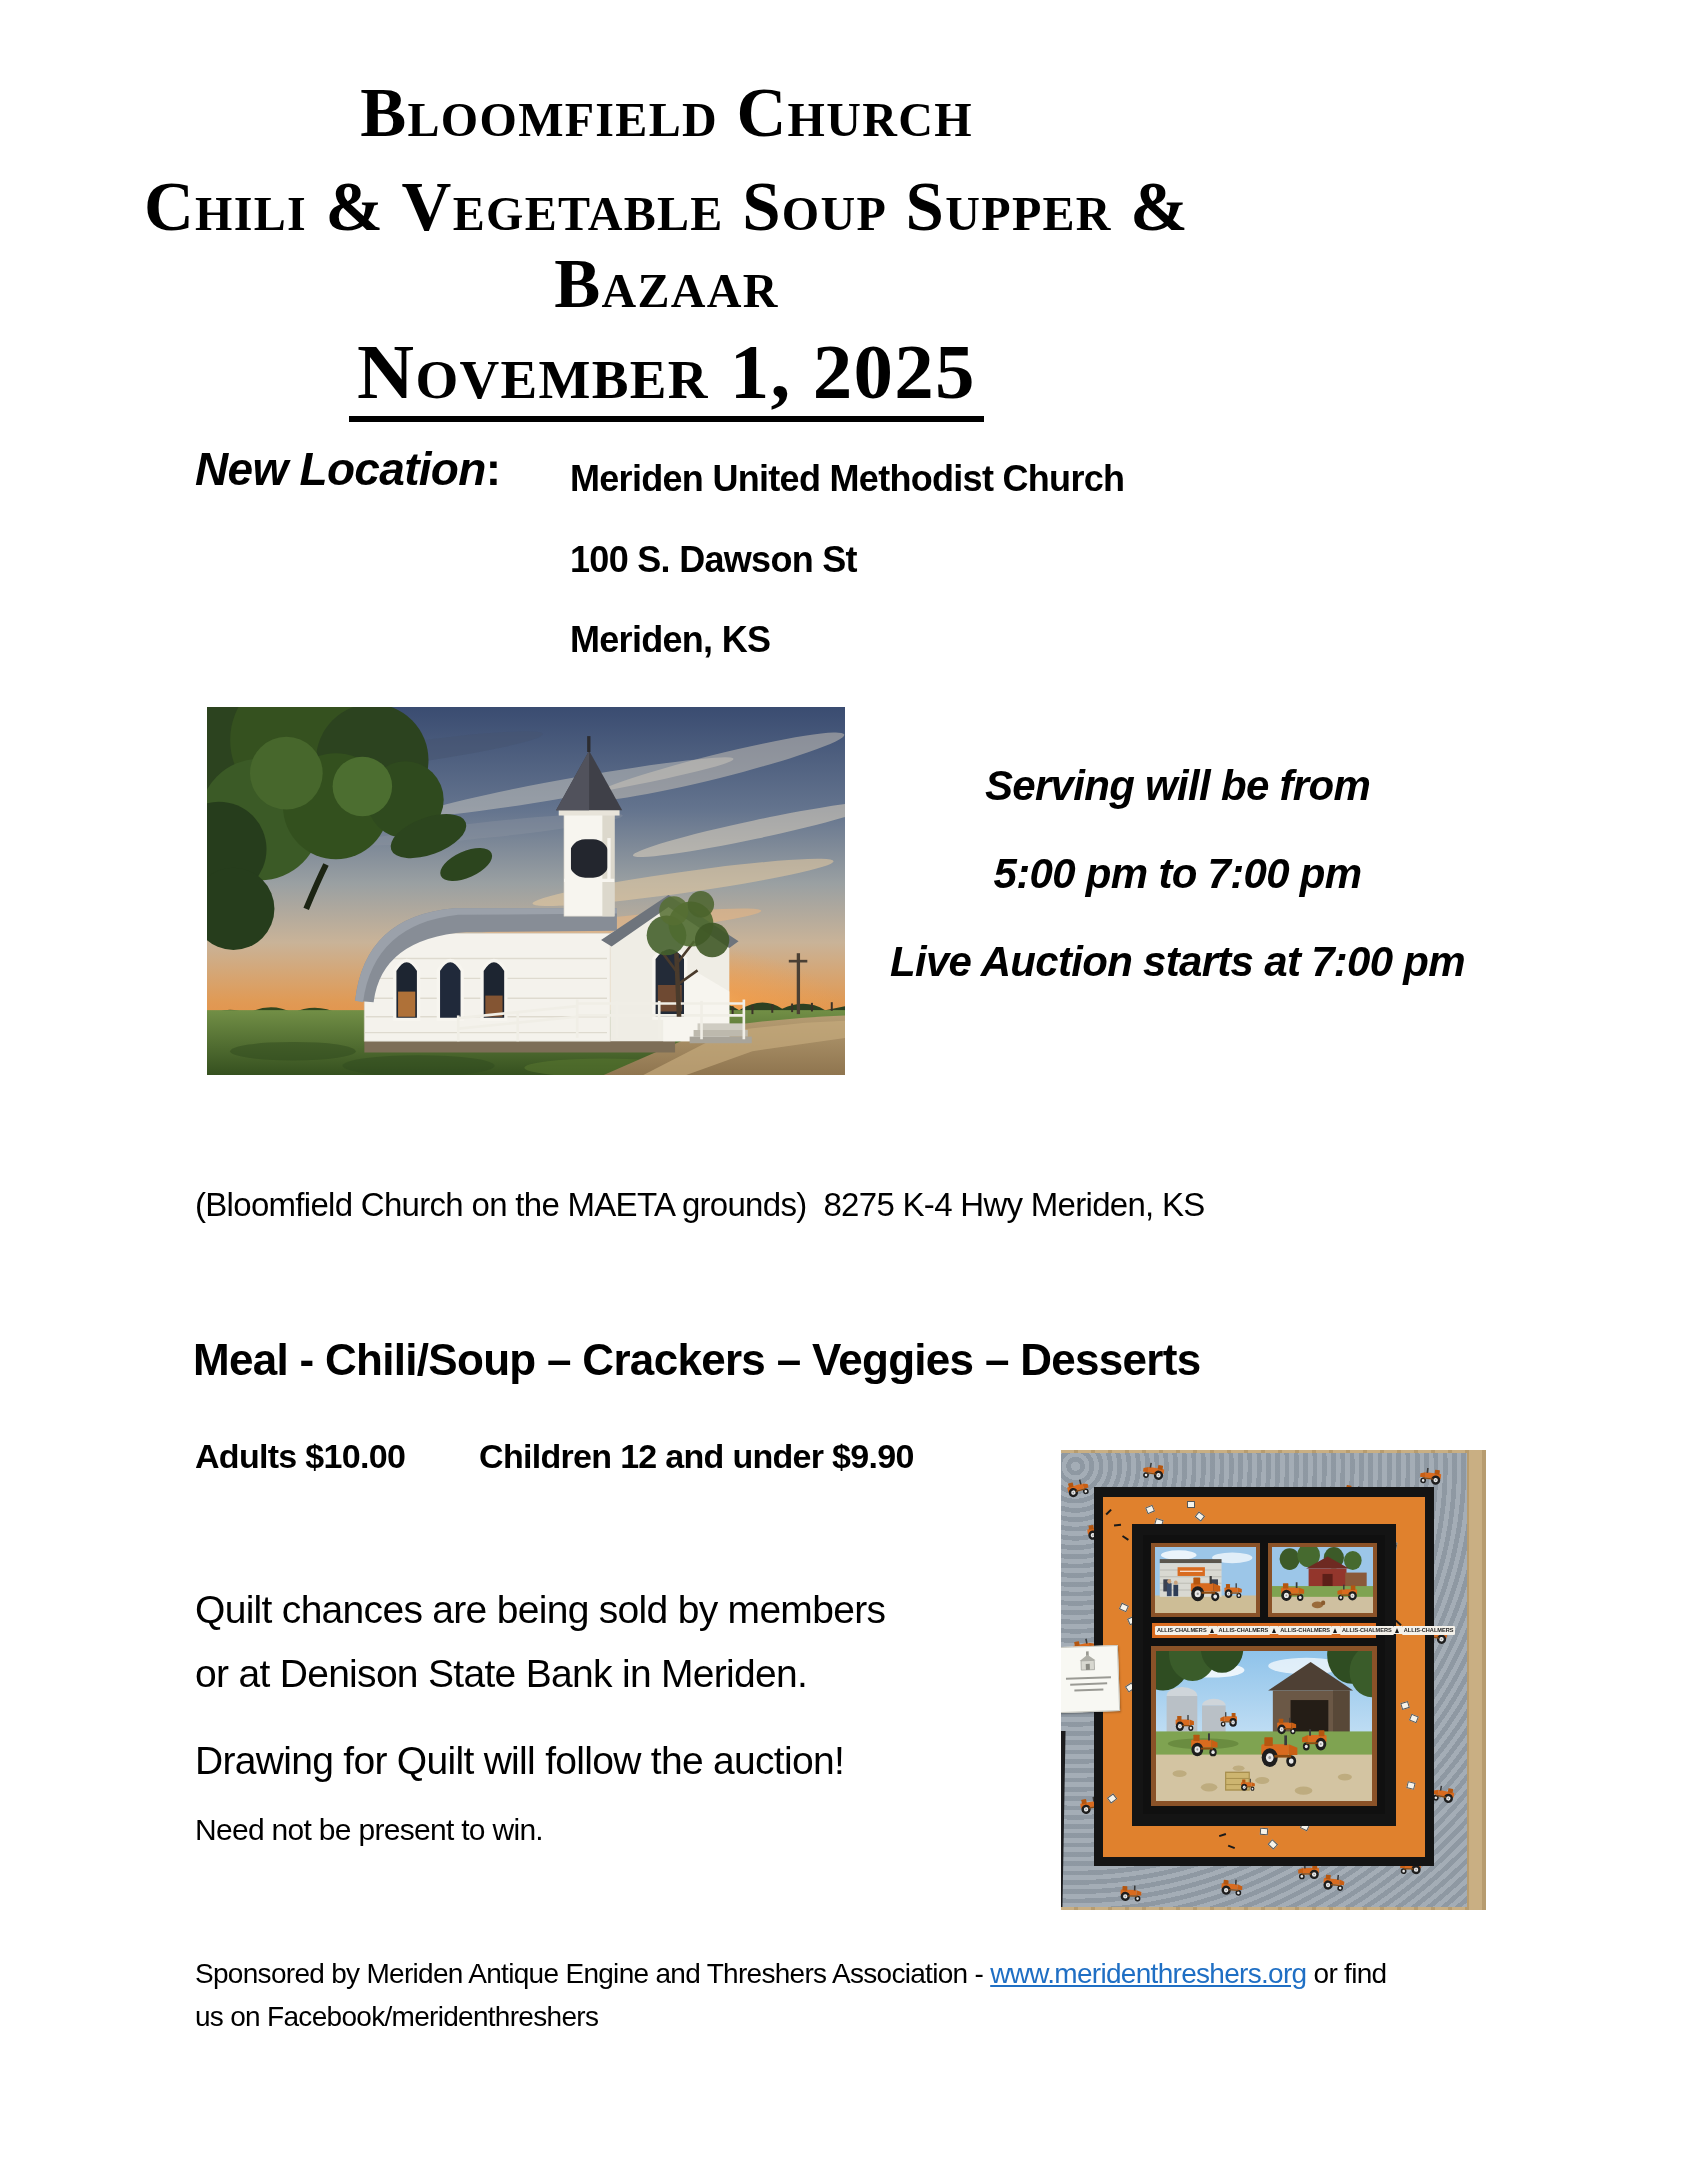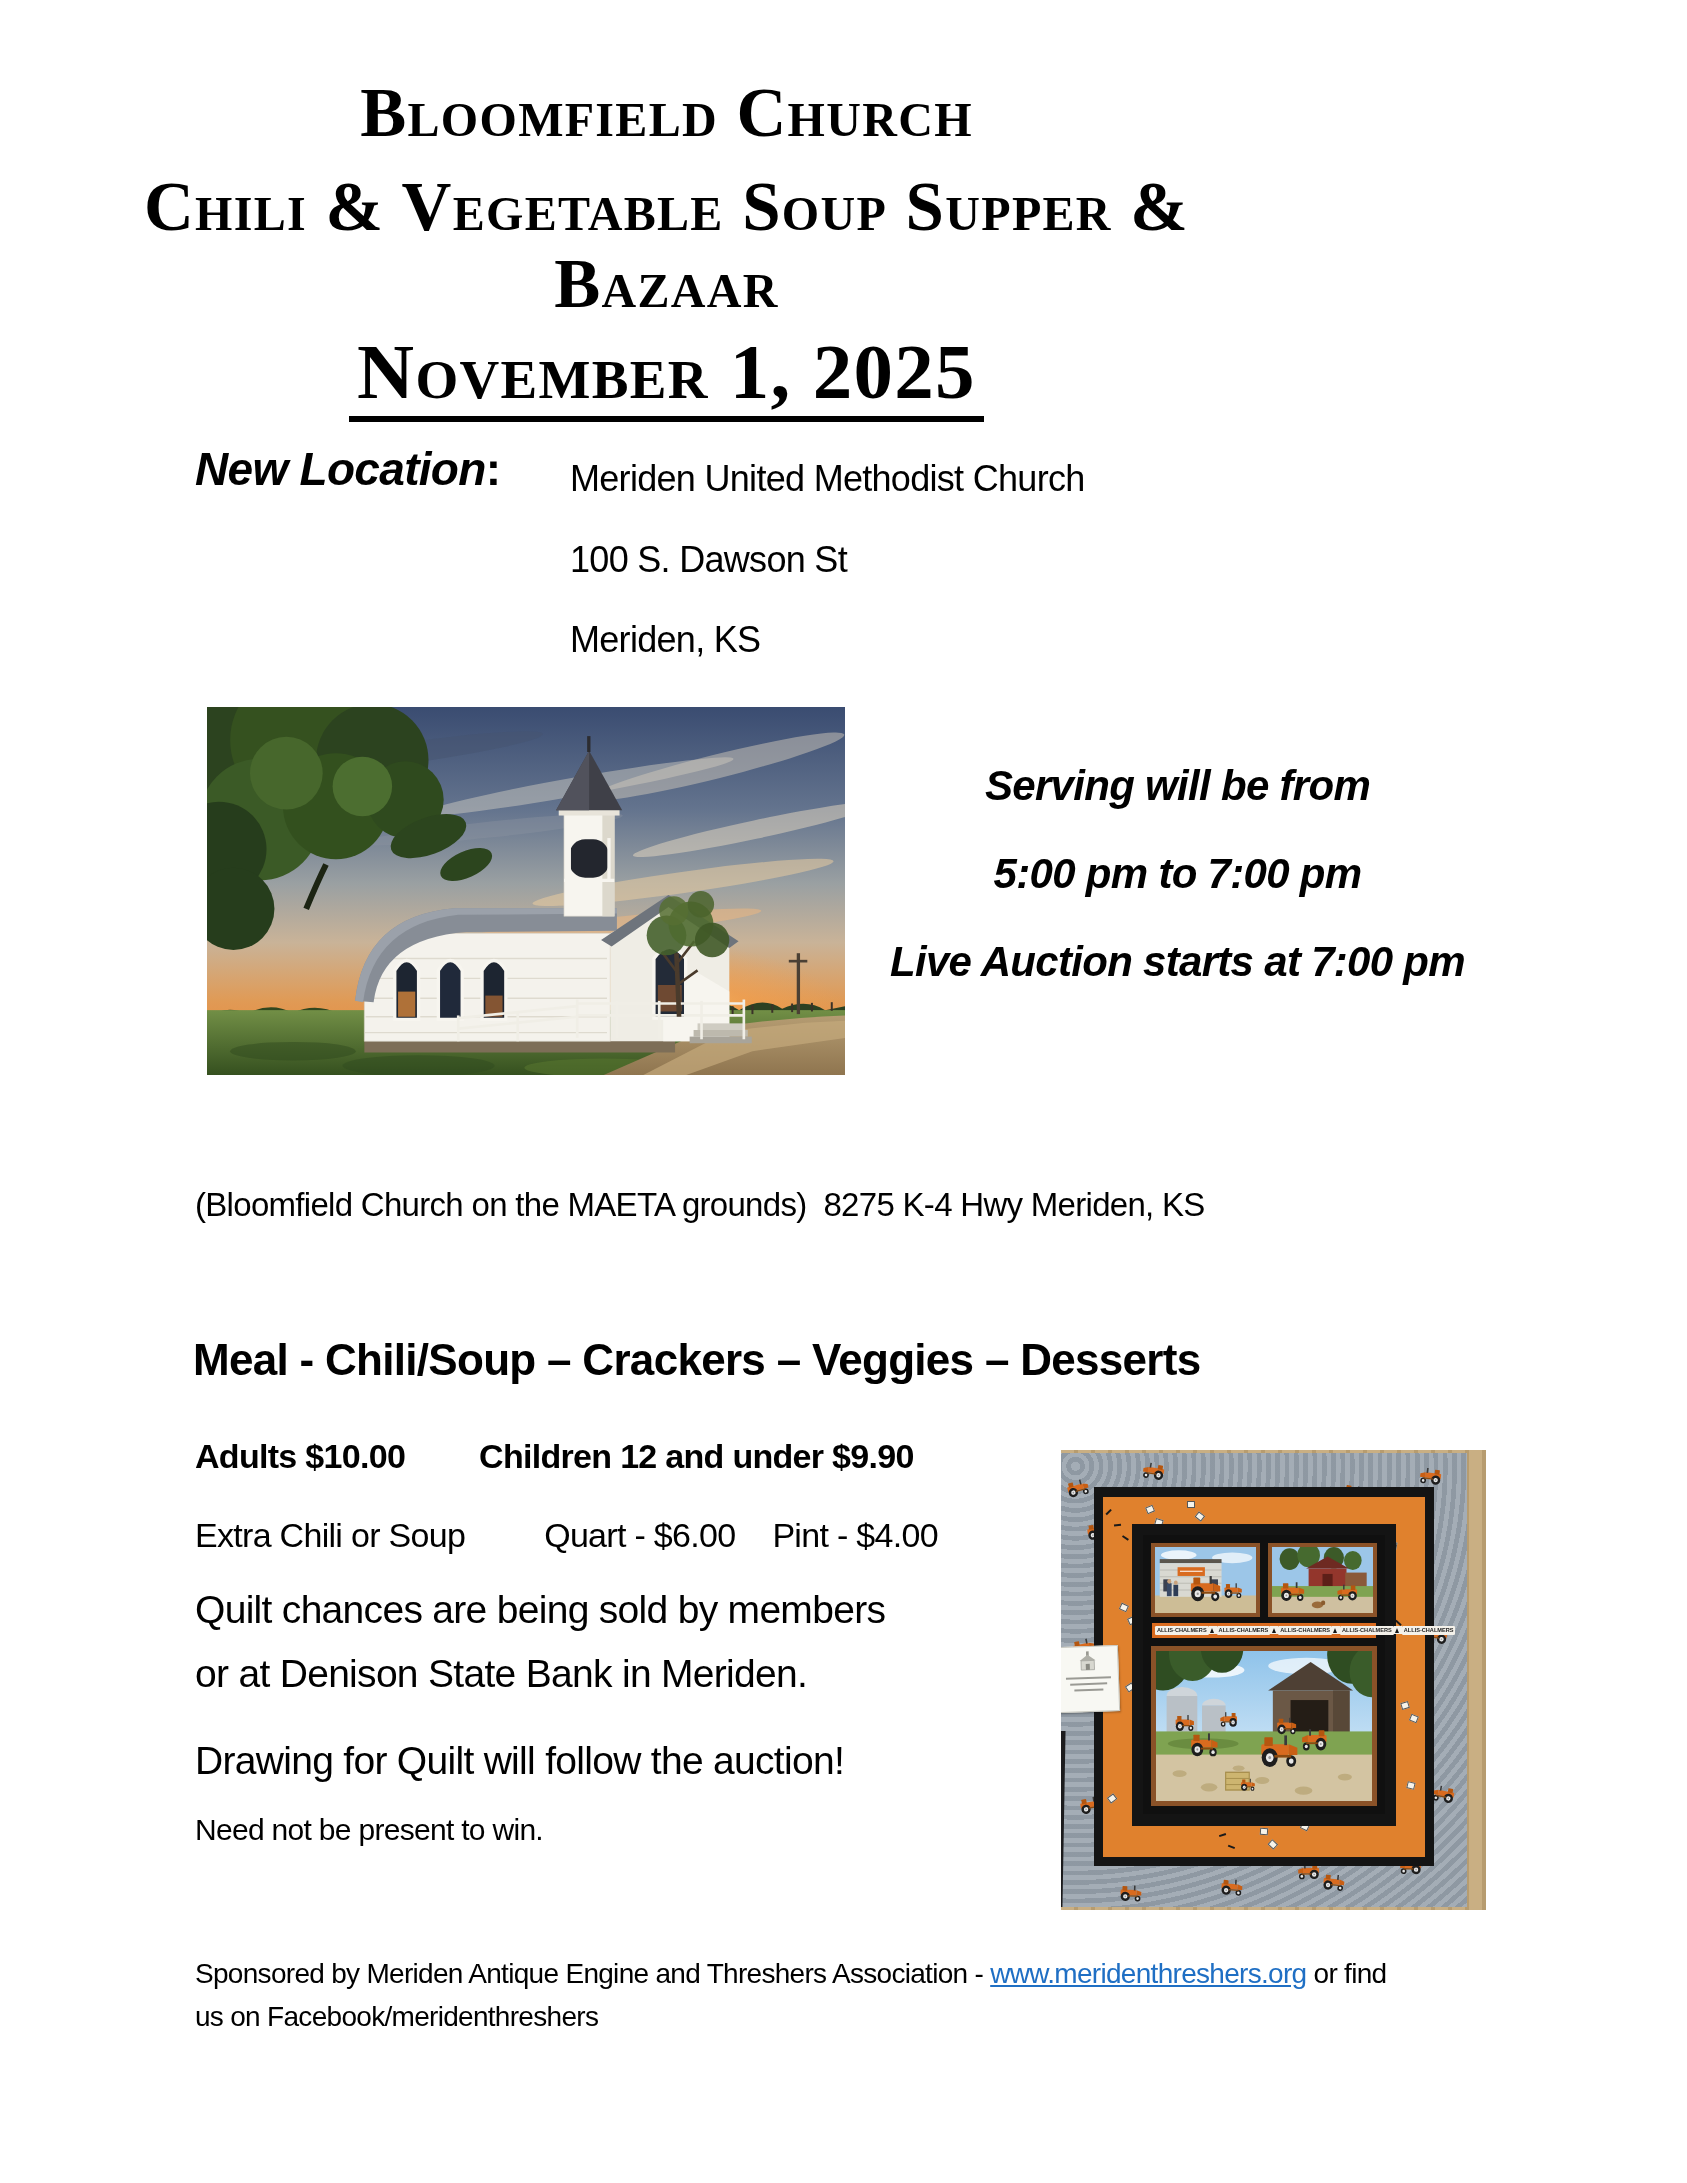--- a/index.html
+++ b/index.html
@@ -15,21 +15,21 @@
   #t2b{top:250px;font-size:69px;}
   #dt{top:332px;font-size:79px;}
   #dt .u{display:inline-block;border-bottom:6px solid #000;padding:0 8px 5.3px;}
 
   .abs{position:absolute;white-space:nowrap;}
   .bi{font-weight:bold;font-style:italic;}
 
   
   #loc-label{left:195px;top:442px;font-size:46px;letter-spacing:-0.7px;}
   #loc-label .colon{font-style:normal;}
-  .locline{left:570px;font-size:36px;letter-spacing:-0.7px;}
+  .locline{left:570px;font-size:36px;letter-spacing:-0.7px;font-weight:bold;}
   #loc1{top:458px;} #loc2{top:539px;} #loc3{top:619px;}
 
   
   .sv{left:860px;width:635px;text-align:center;font-size:42px;letter-spacing:-0.7px;}
   #sv1{top:762px;} #sv2{top:850px;} #sv3{top:938px;}
 
   
   .pr{left:195px;font-size:33px;letter-spacing:-0.7px;}
   #pr1{top:1104px;} #pr2{top:1186px;}
 
@@ -271,23 +271,20 @@
 
   <div class="abs bi sv" id="sv1">Serving will be from</div>
   <div class="abs bi sv" id="sv2">5:00 pm to 7:00 pm</div>
   <div class="abs bi sv" id="sv3">Live Auction starts at 7:00 pm</div>
 
   <div class="abs pr" id="pr2">(Bloomfield Church on the MAETA grounds) &nbsp;8275 K-4 Hwy Meriden, KS</div>
 
   <div class="abs" id="meal-h">Meal - Chili/Soup – Crackers – Veggies – Desserts</div>
   <div class="abs" id="meal-p">
     <span>Adults $10.00</span><span class="gap">Children 12 and under $9.90</span>
-  </div>
-  <div class="abs" id="meal-x">
-    <span>Extra Chili or Soup</span><span class="gap1">Quart - $6.00</span><span class="gap2">Pint - $4.00</span>
   </div>
 
   <div class="abs qt" id="qt1">Quilt chances are being sold by members</div>
   <div class="abs qt" id="qt2">or at Denison State Bank in Meriden.</div>
   <div class="abs qt" id="qt3">Drawing for Quilt will follow the auction!</div>
   <div class="abs" id="qt4">Need not be present to win.</div>
 
   <div id="quilt-photo">
     <div class="quilt">
       <div class="q-base" id="q-base" style="background-color: rgb(154, 164, 174);">

